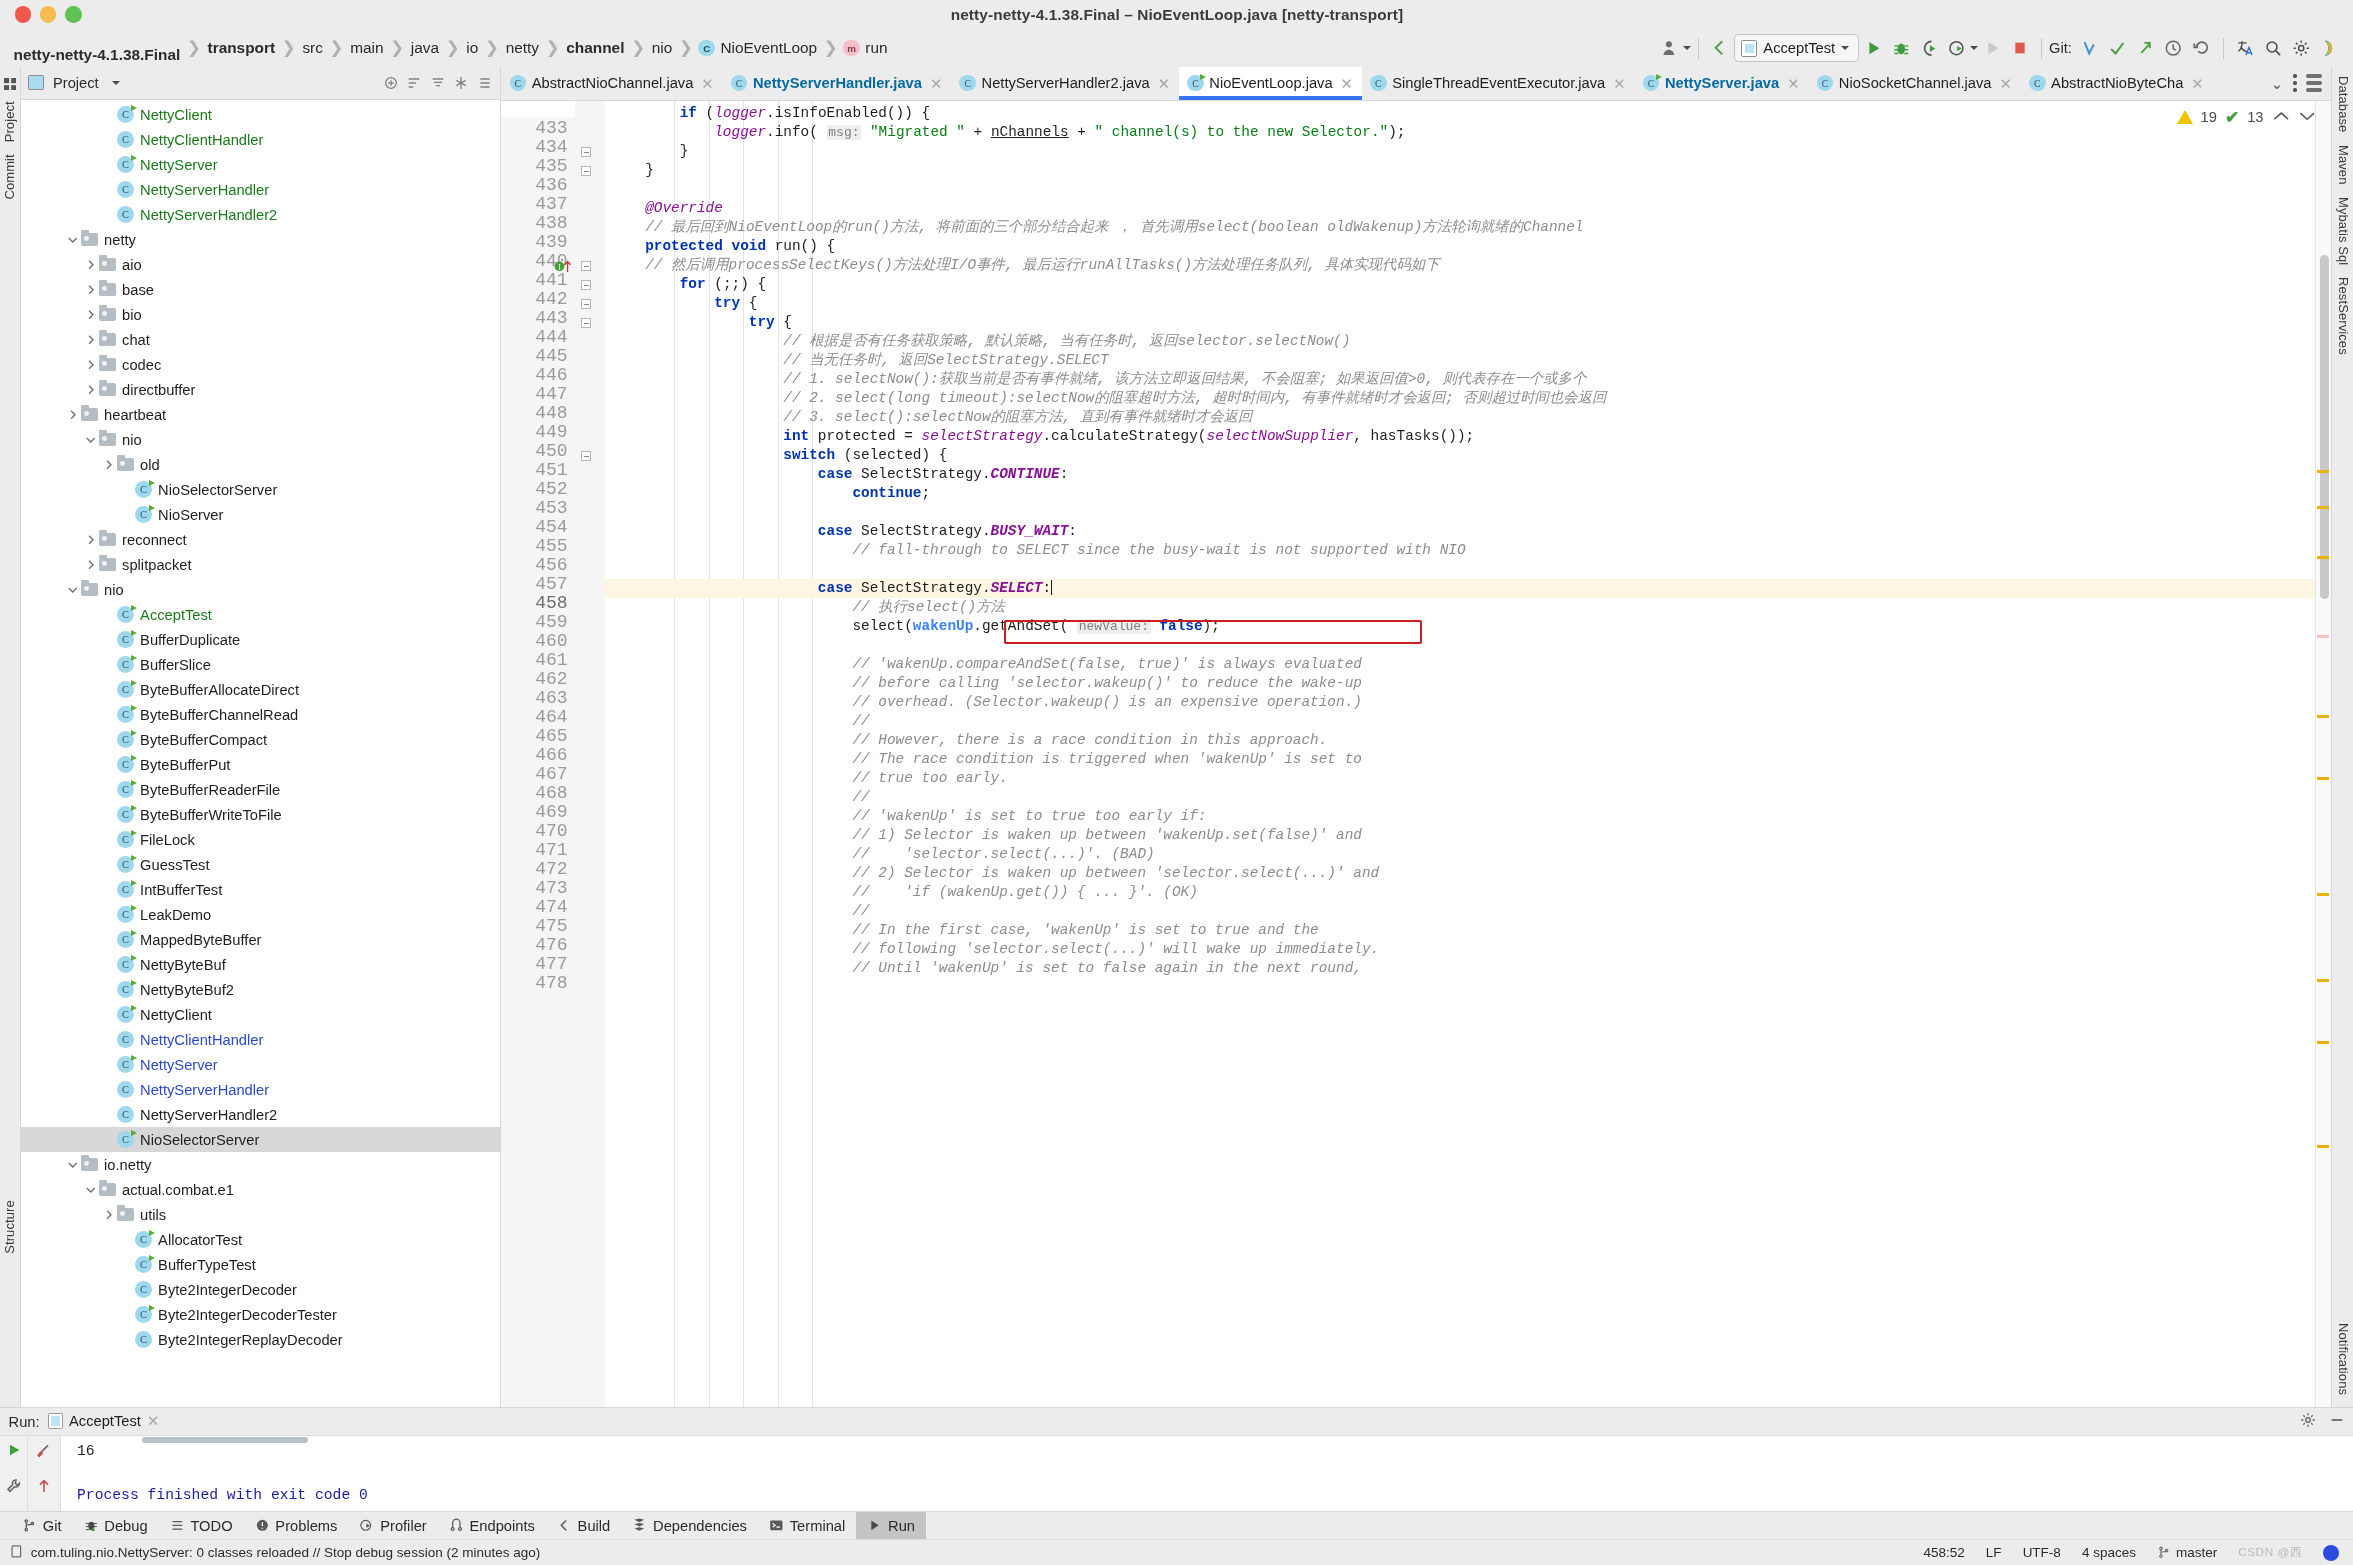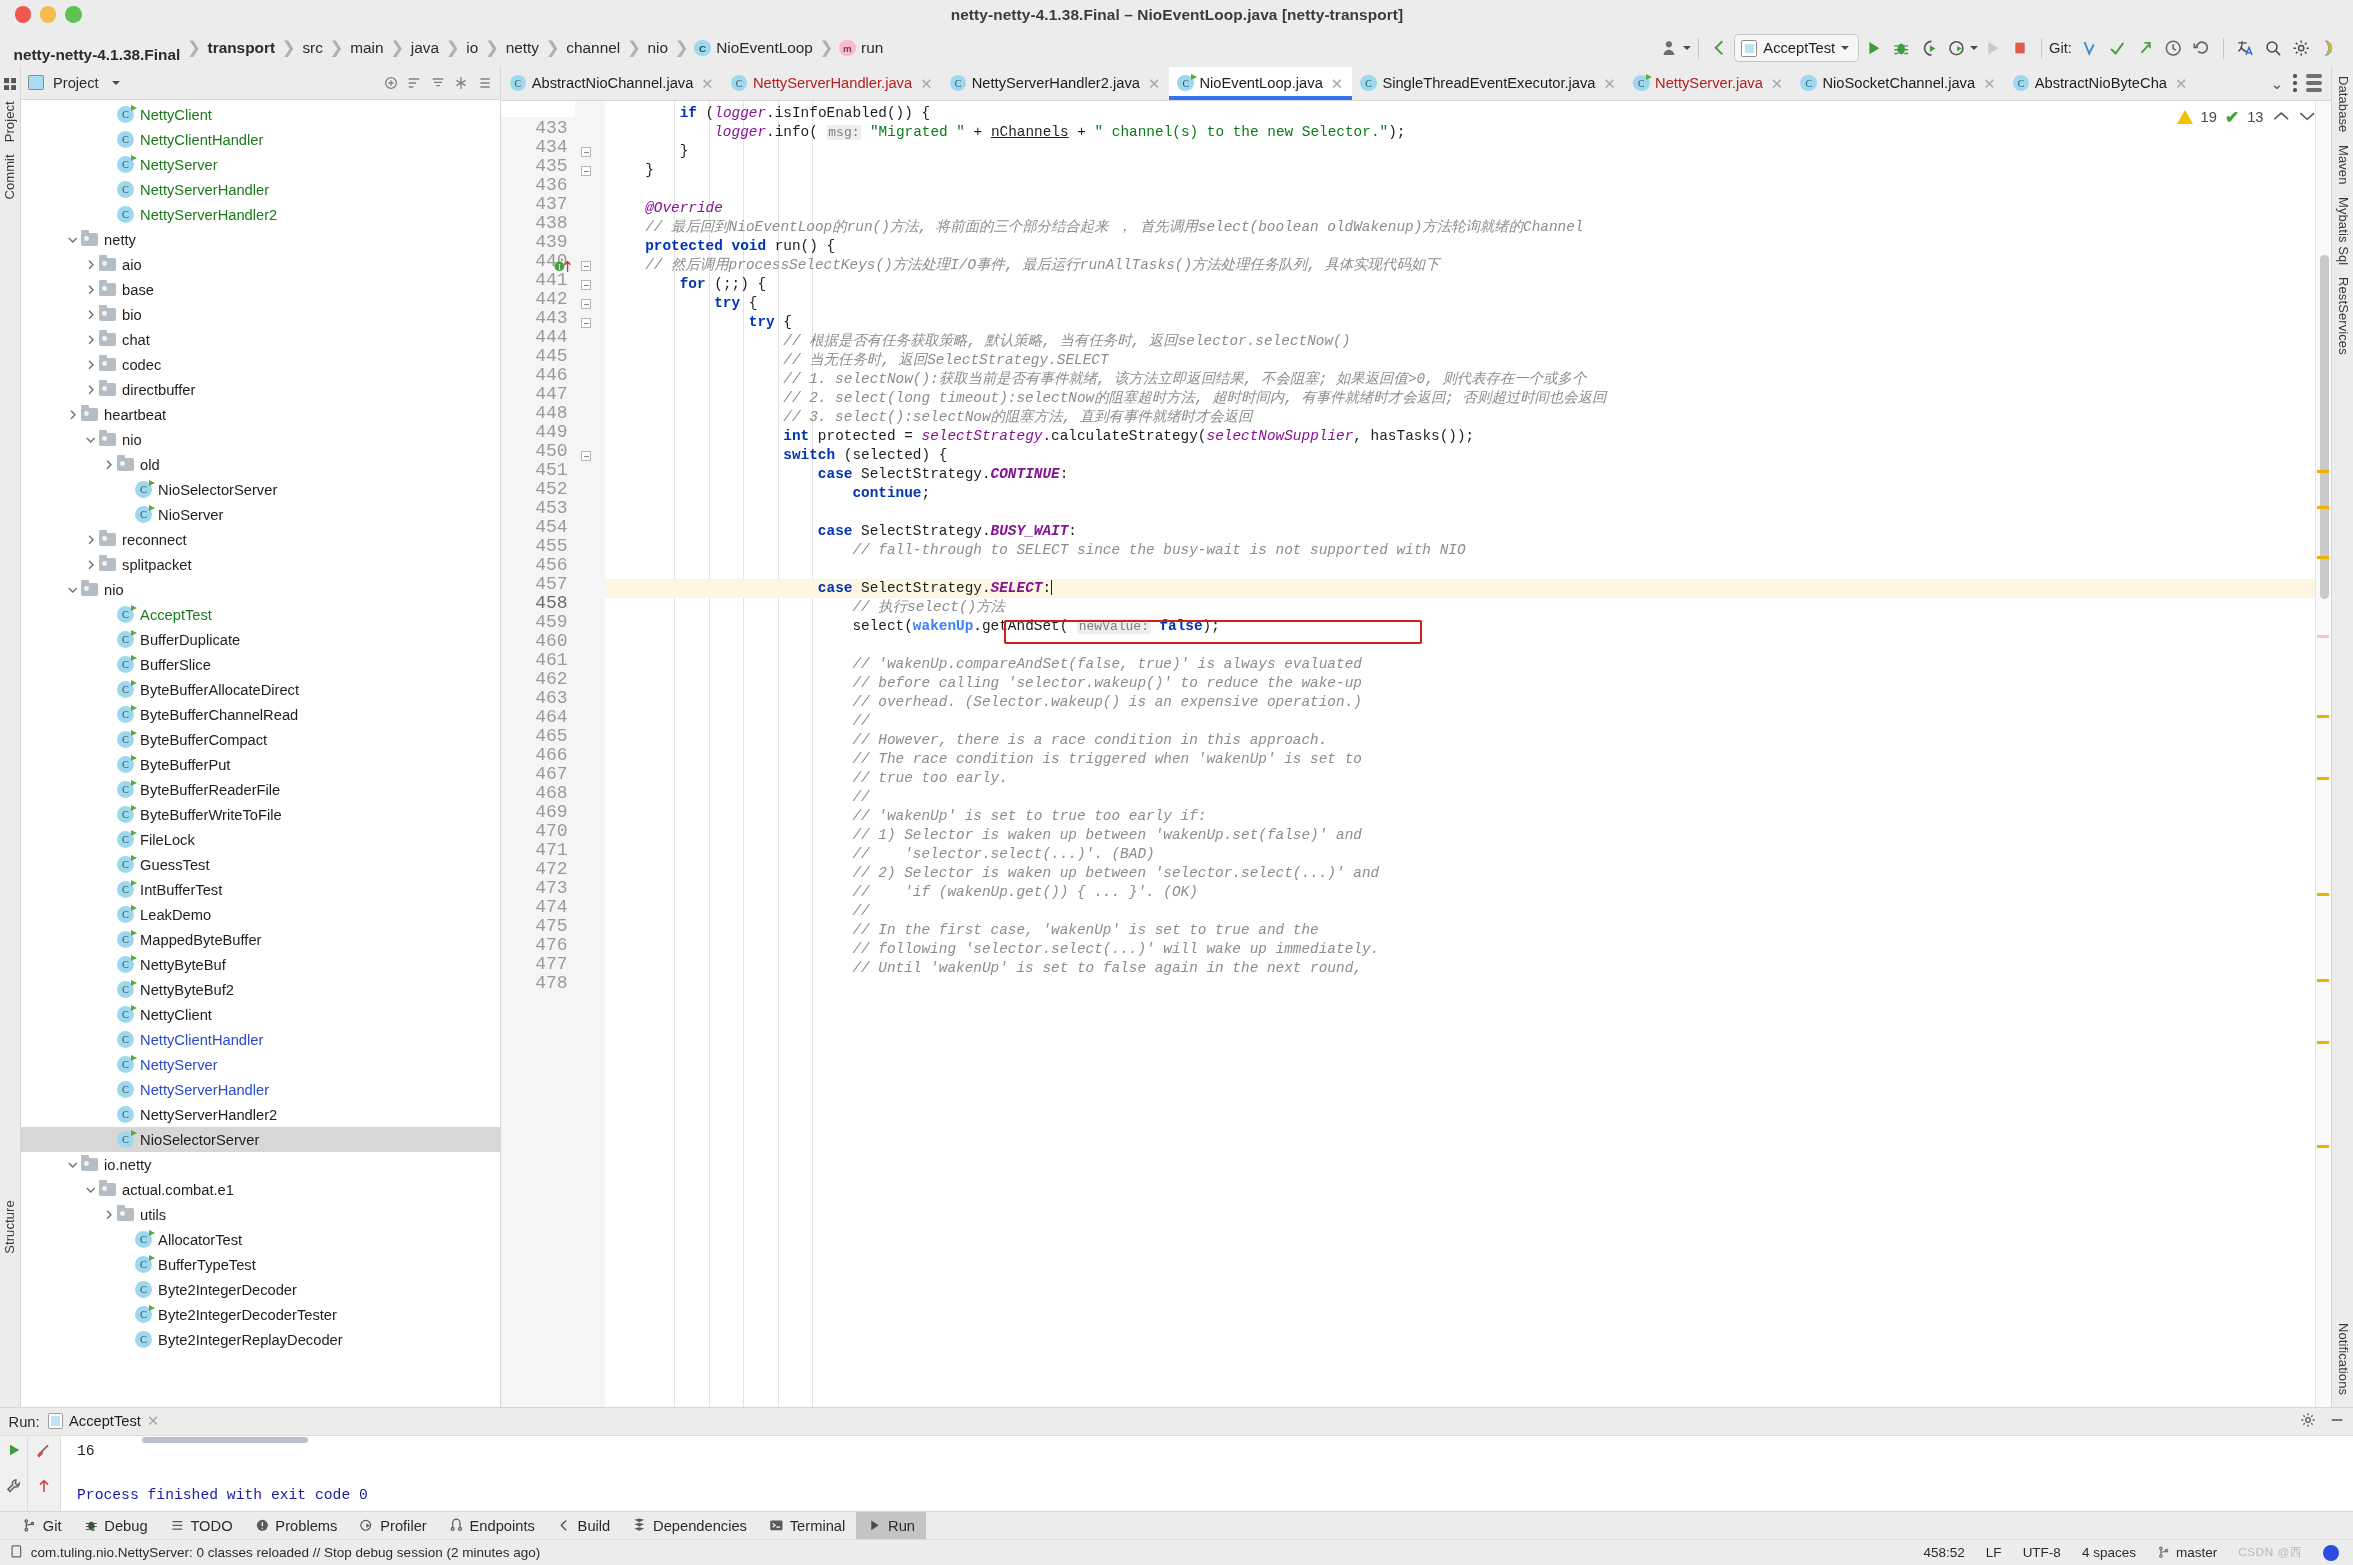--- a/index.html
+++ b/index.html
@@ -122,21 +122,21 @@
   .etab .tabico{
     width:16.6px;height:16.6px;border-radius:50%;background:#9ed8ef;flex:none;
     display:flex;align-items:center;justify-content:center;font-size:9.8px;color:#31545f;
     font-family:"Liberation Serif",serif;position:relative;
   }
   .etab .tabico.runnable:after{
     content:"";position:absolute;right:-2.5px;top:-1.2px;
     border-left:6.1px solid #5aab34;border-top:3.7px solid transparent;border-bottom:3.7px solid transparent;
   }
   .etab .x{color:#a8a8a8;font-size:14.7px;margin-left:2.5px;}
-  .etab .lbl.blue{color:#b91c1c;}
+  .etab .lbl.blue{color:#0369a1;font-weight:bold;}
   .tabs-right{margin-left:auto;display:flex;align-items:center;gap:9.8px;padding:0 8.6px;flex:none;}
   .chev{font-size:14.7px;color:#555;}
   .kebab{display:flex;flex-direction:column;gap:3.1px;}
   .kebab i{width:3.7px;height:3.7px;background:#555;border-radius:50%;display:block;}
   .stack{display:flex;flex-direction:column;gap:2.5px;}
   .stack i{width:16px;height:4.3px;border-radius:2.5px;background:#6f6f6f;display:block;}
 
   
   .codewrap{flex:1;display:flex;min-height:0;position:relative;background:#fff;overflow:hidden;}
   .gutter{
@@ -253,21 +253,21 @@
         </span>
         <span class="sep">❯</span>
         <span style="display: inline-flex; align-items: center;">
           <span class="crumb">io</span>
         </span>
         <span class="sep">❯</span>
         <span style="display: inline-flex; align-items: center;">
           <span class="crumb">netty</span>
         </span>
         <span class="sep">❯</span>
-        <span style="display: inline-flex; align-items: center;">
+        <span style="display: inline-flex; align-items: center; font-weight: bold;">
           <span class="crumb">channel</span>
         </span>
         <span class="sep">❯</span>
         <span style="display: inline-flex; align-items: center;">
           <span class="crumb">nio</span>
         </span>
         <span class="sep">❯</span>
         <span style="display: inline-flex; align-items: center;">
           <span class="cicon cls">C</span>
           <span class="crumb">NioEventLoop</span>

